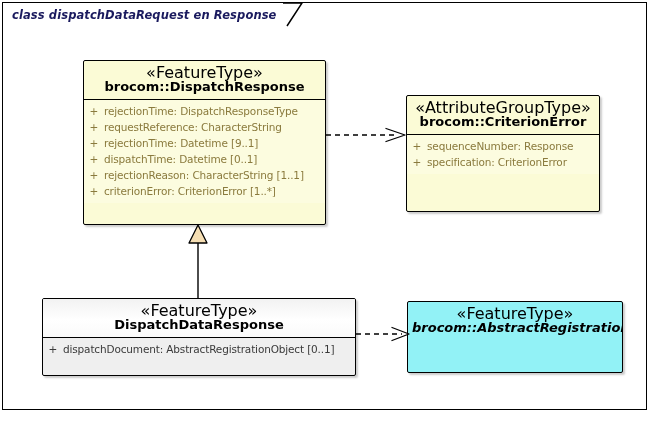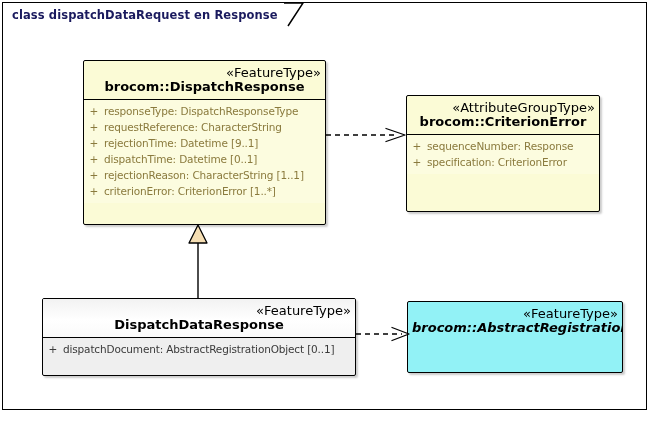--- a/index.html
+++ b/index.html
@@ -36,20 +36,21 @@
     align-items: center;
     z-index: 5;
   }
   #frame-tab .tab-body {
     height: 23px;
     display: flex;
     align-items: center;
     padding: 0 6px 0 9px;
     border-right: none;
     box-sizing: border-box;
+    font-style: italic;
   }
   #frame-tab-label {
     font-size: 11.5px;
     font-weight: bold;
     color: #1a1a5e;
     white-space: nowrap;
     letter-spacing: 0.1px;
   }
   #frame-tab-slant {
     width: 20px;
@@ -66,25 +67,24 @@
     border-radius: 2px;
     box-shadow: 2px 2px 2px rgba(120,120,120,0.38);
     overflow: hidden;
   }
   .uml-header {
     text-align: center;
     padding: 5px 4px 5px 4px;
     box-sizing: border-box;
   }
   .stereotype {
-    font-size: 13px;
+    font-size: 16px;
     color: #000000;
     line-height: 13px;
     white-space: nowrap;
-    text-align: right;
   }
   .class-name {
     font-size: 13px;
     font-weight: bold;
     color: #000000;
     line-height: 15px;
     white-space: nowrap;
   }
   .class-name.abstract {
     font-style: italic;
@@ -194,21 +194,21 @@
   </div>
 
   <div class="uml-box box-yellow" id="box-dispatch-response">
     <div class="uml-header">
       <div class="stereotype">«FeatureType»</div>
       <div class="class-name">brocom::DispatchResponse</div>
     </div>
     <div class="compartment">
       <div class="attr-row">
         <span class="attr-vis">+</span>
-        <span class="attr-text">responseType: DispatchResponseType</span>
+        <span class="attr-text">rejectionTime: DispatchResponseType</span>
       </div>
       <div class="attr-row">
         <span class="attr-vis">+</span>
         <span class="attr-text">requestReference: CharacterString</span>
       </div>
       <div class="attr-row">
         <span class="attr-vis">+</span>
         <span class="attr-text">rejectionTime: Datetime [9..1]</span>
       </div>
       <div class="attr-row">

